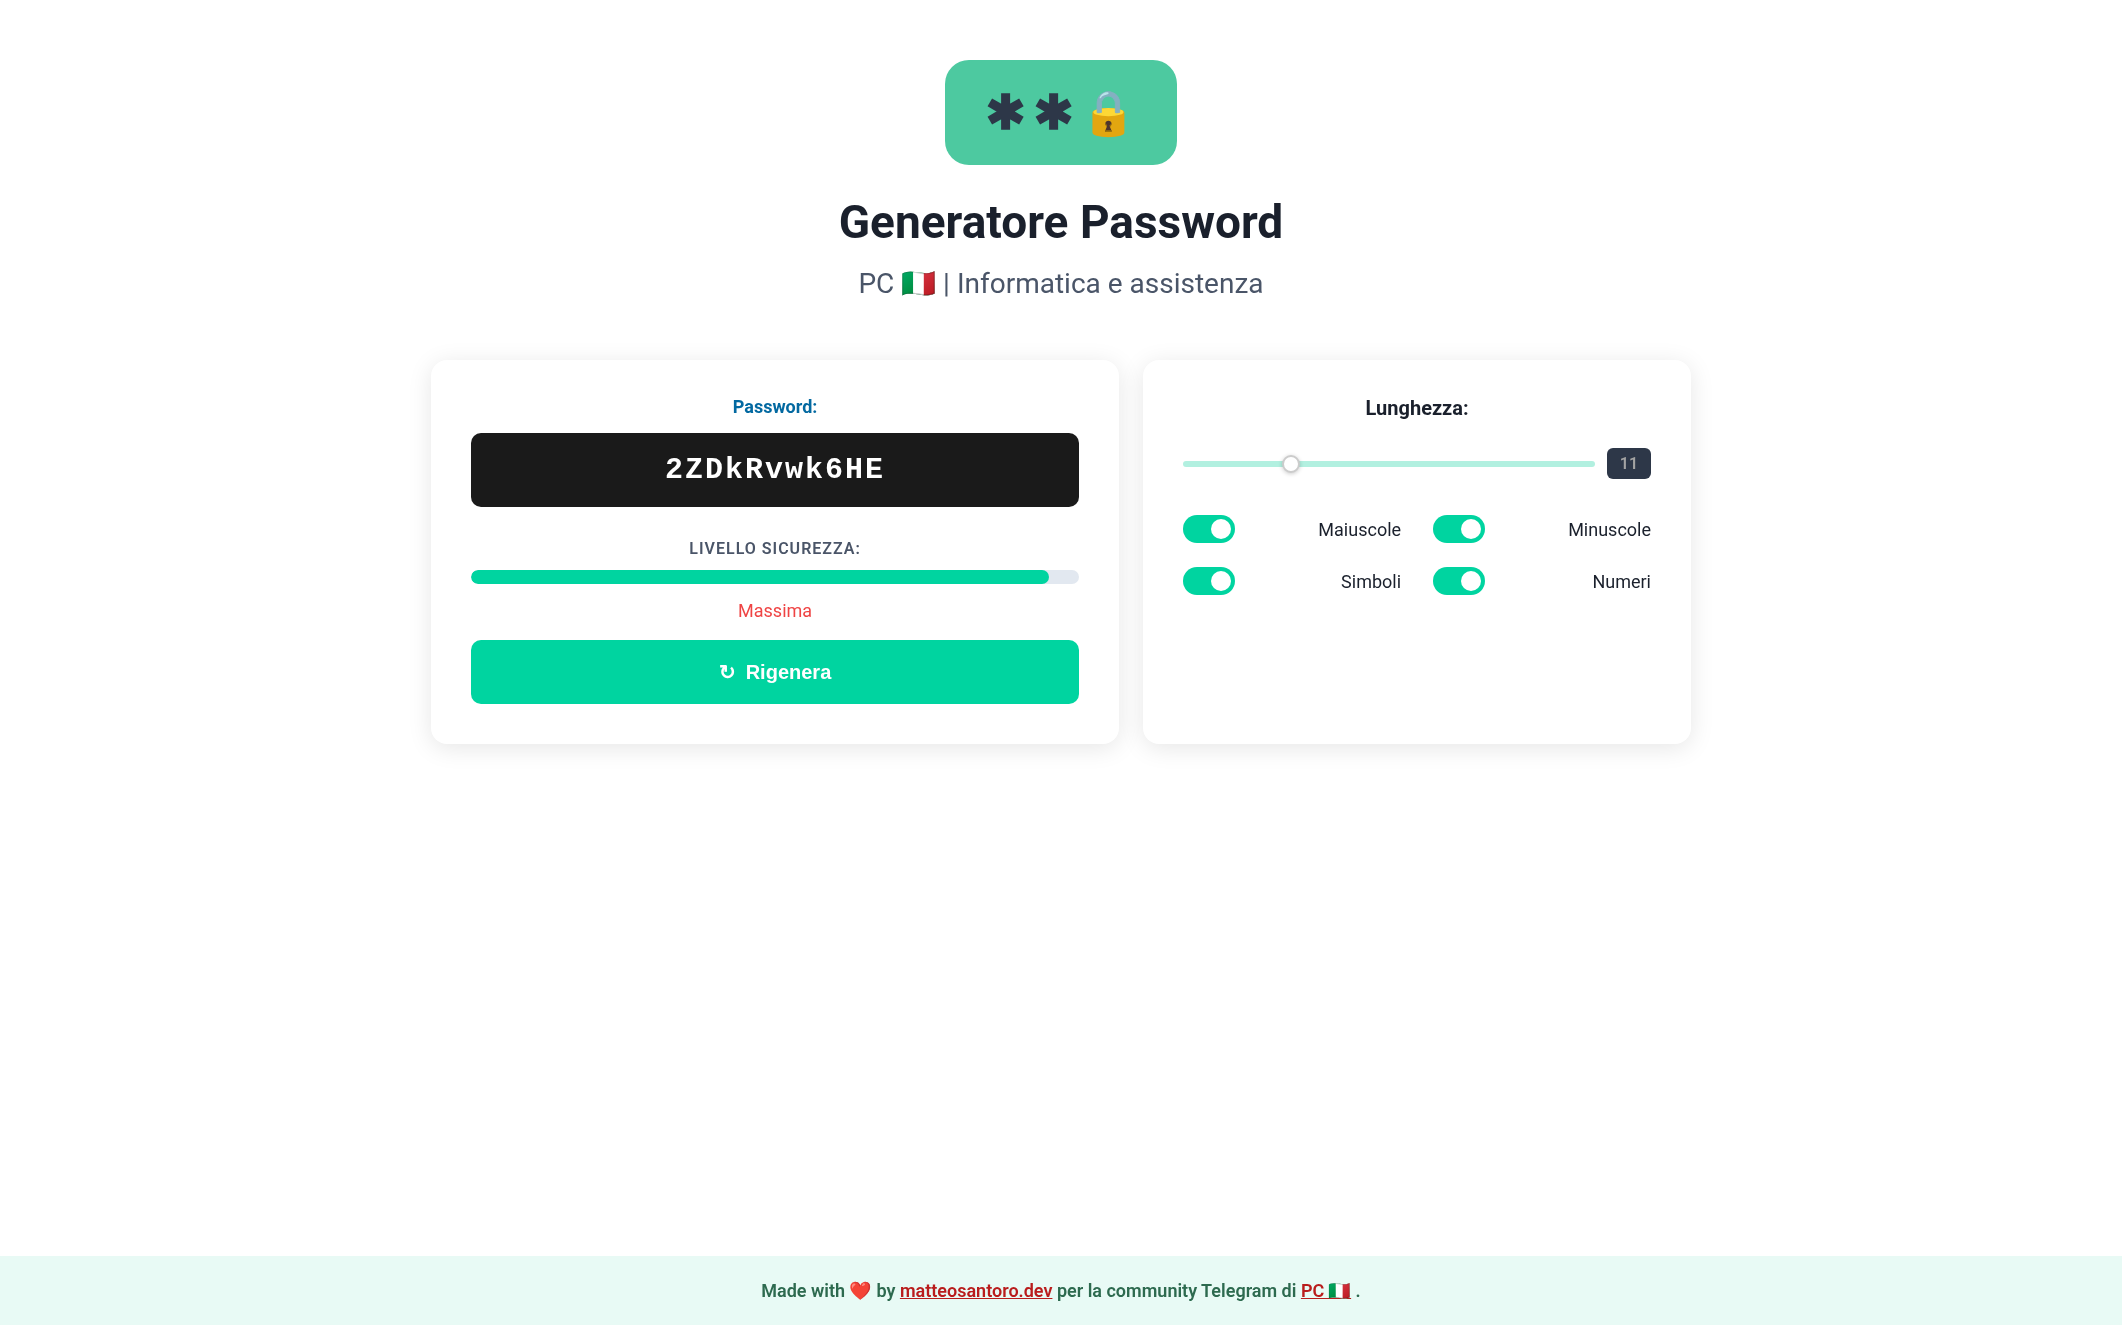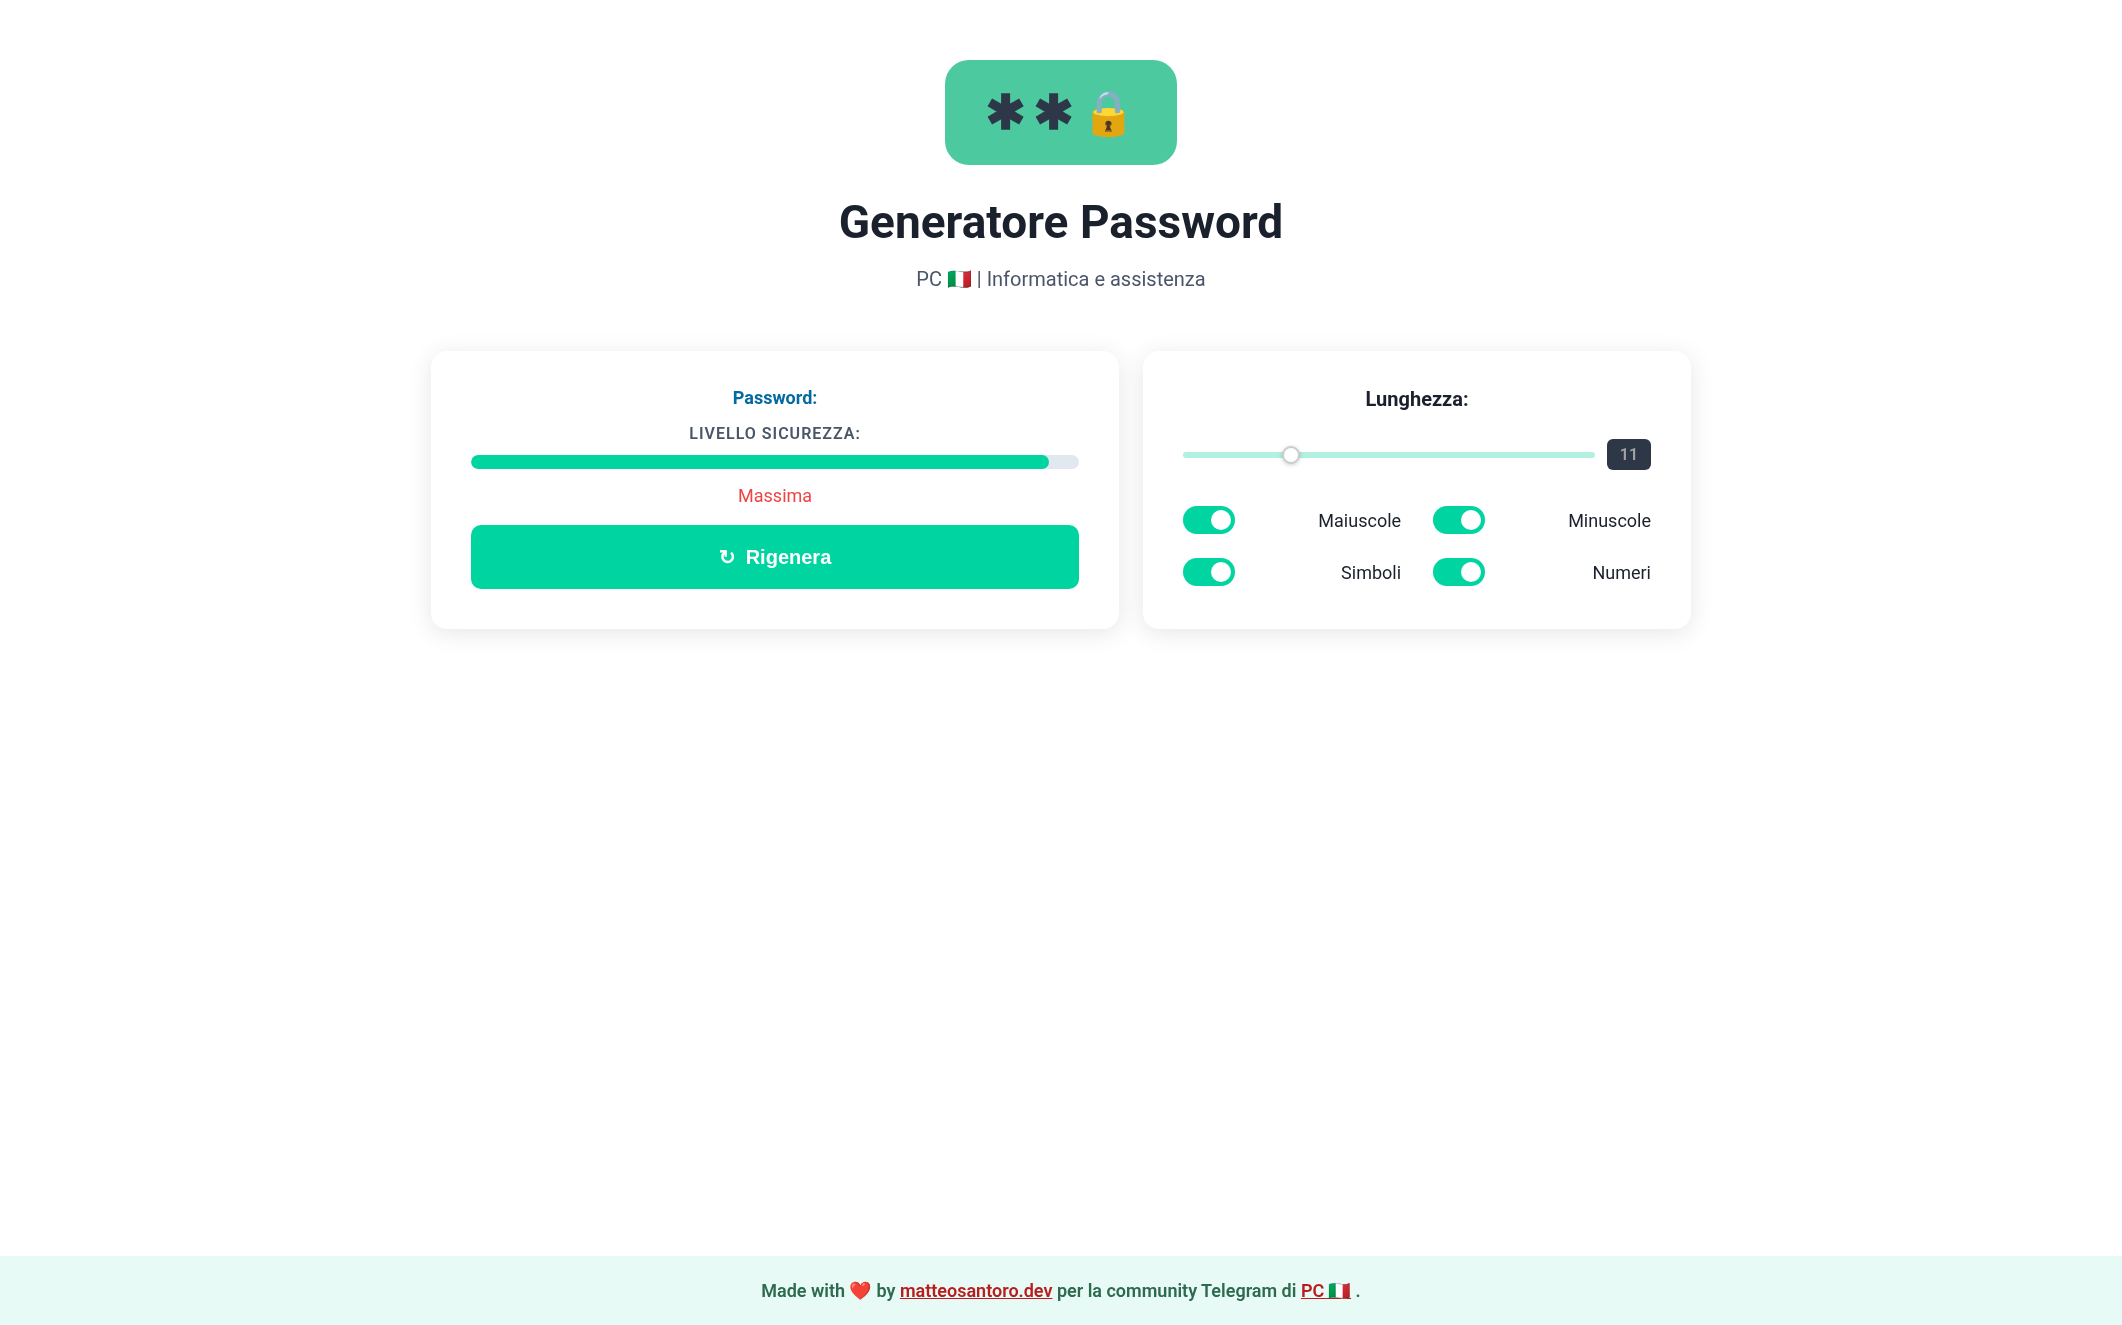--- a/index.html
+++ b/index.html
@@ -48,21 +48,21 @@
     }
 
     .main-title {
       font-size: 46px;
       font-weight: 700;
       color: #1a202c;
       margin-bottom: 18px;
     }
 
     .subtitle {
-      font-size: 20px;
+      font-size: 28px;
       color: #4a5568;
     }
 
     
     .cards-row {
       display: flex;
       gap: 24px;
       width: 90%;
       max-width: 1300px;
       margin-bottom: 60px;
@@ -320,20 +320,23 @@
 
   <div class="title-area">
     <h1 class="main-title">Generatore Password</h1>
     <p class="subtitle">PC 🇮🇹 | Informatica e assistenza</p>
   </div>
 
   <div class="cards-row">
 
     <div class="left-card">
       <div class="password-label">Password:</div>
+      <div class="password-display">
+        <span class="password-text">2ZDkRvwk6HE</span>
+      </div>
       <div class="security-label">LIVELLO SICUREZZA:</div>
       <div class="security-bar-track">
         <div class="security-bar-fill"></div>
       </div>
       <div class="security-level">Massima</div>
       <button class="rigenera-button">
         <span class="refresh-icon">↻</span>
         <span>Rigenera</span>
       </button>
     </div>

